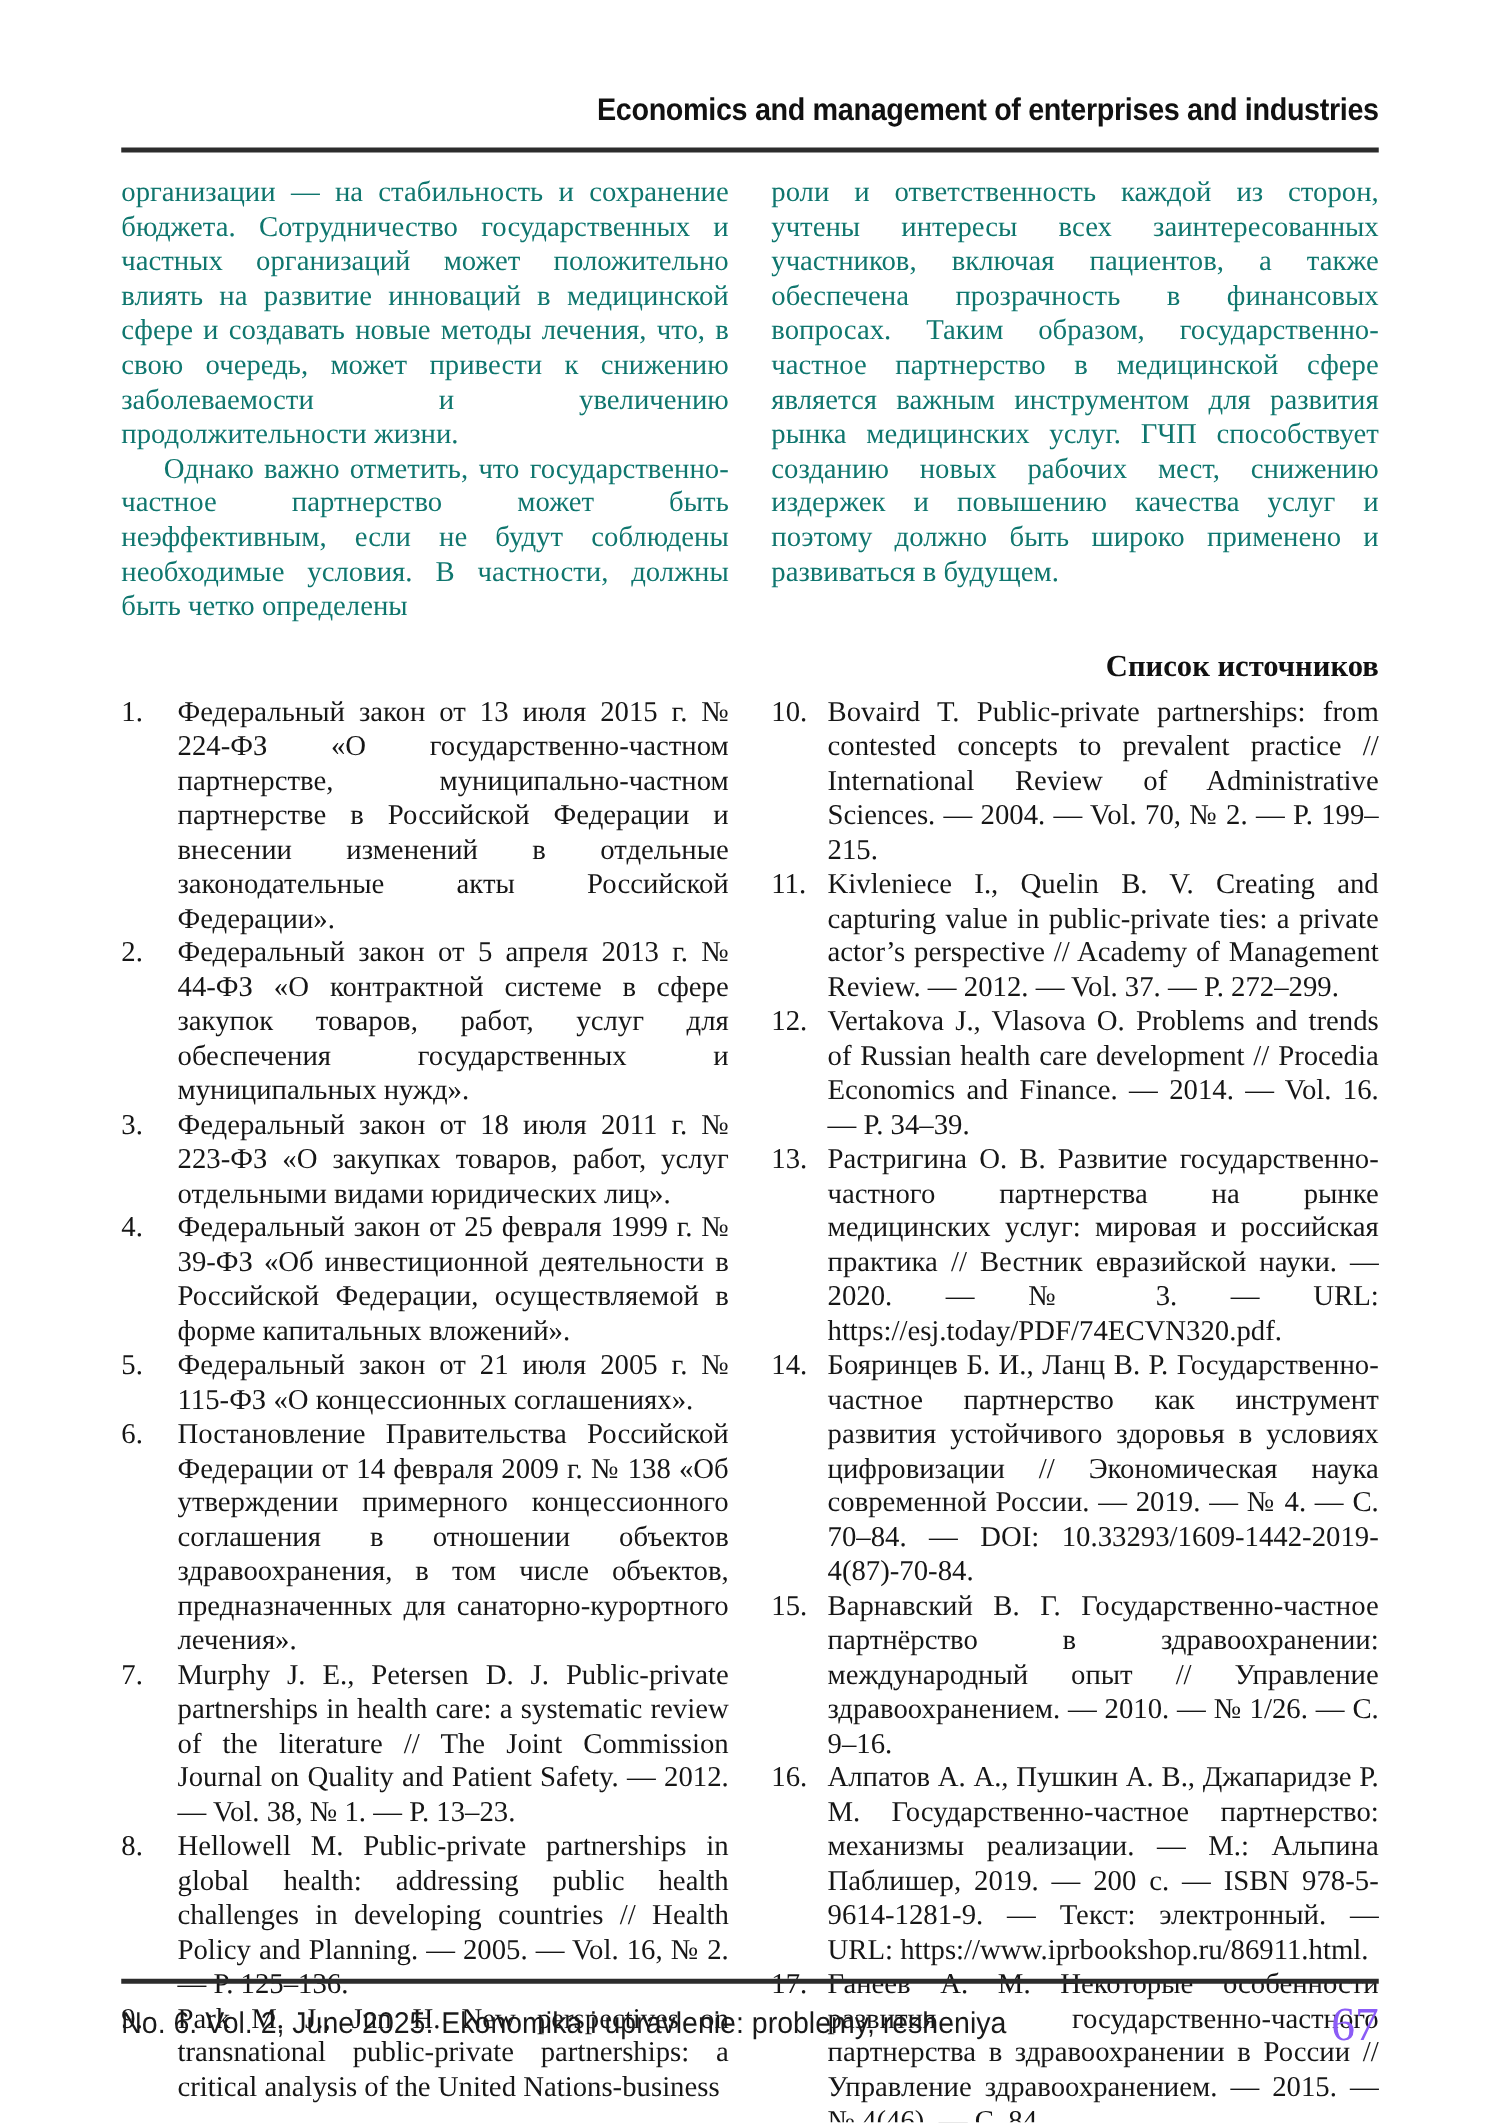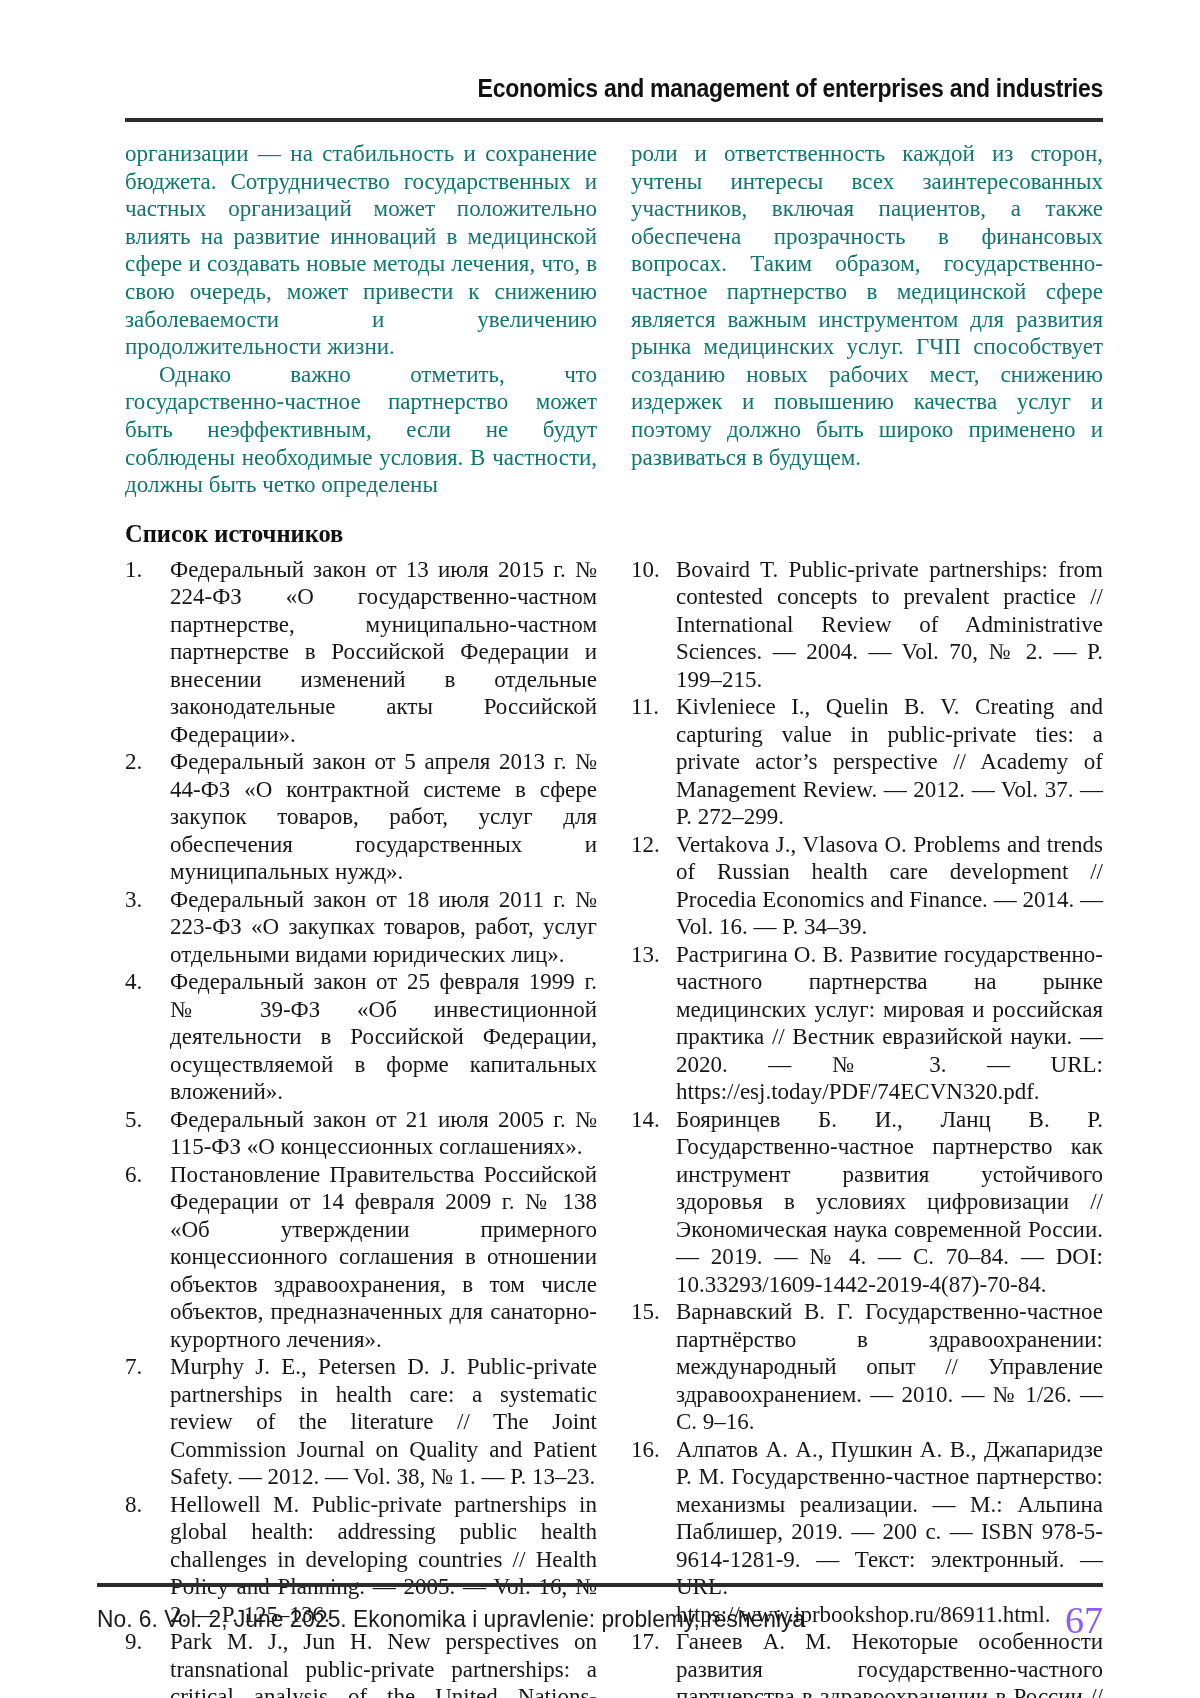--- a/index.html
+++ b/index.html
@@ -6,21 +6,20 @@
   html, body { background: #ffffff; }
   .page {
     position: relative;
     width: 1200px;
     height: 1698px;
     margin: 0 auto;
     background: #ffffff;
     color: #161616;
     font-family: "Liberation Serif", "DejaVu Serif", serif;
     overflow: hidden;
-    padding-left: 28px;
   }
   .content { padding: 0 97px; }
 
   .running-head {
     margin-top: 74px;
     text-align: right;
     font-family: "Liberation Sans", "DejaVu Sans", sans-serif;
     font-weight: bold;
     font-size: 25px;
     letter-spacing: -0.3px;
@@ -45,21 +44,21 @@
   .body-text p {
     font-size: 23px;
     line-height: 27.6px;
     text-align: justify;
     color: #0f766e;
   }
   .body-text p.indent { text-indent: 34px; }
 
   .refs-heading {
     margin-top: 21px;
-    text-align: left;
+    text-align: right;
     font-weight: bold;
     font-size: 24.5px;
     line-height: 28px;
     color: #111;
   }
 
   .refs { margin-top: 8px; }
   .ref {
     position: relative;
     padding-left: 45px;

